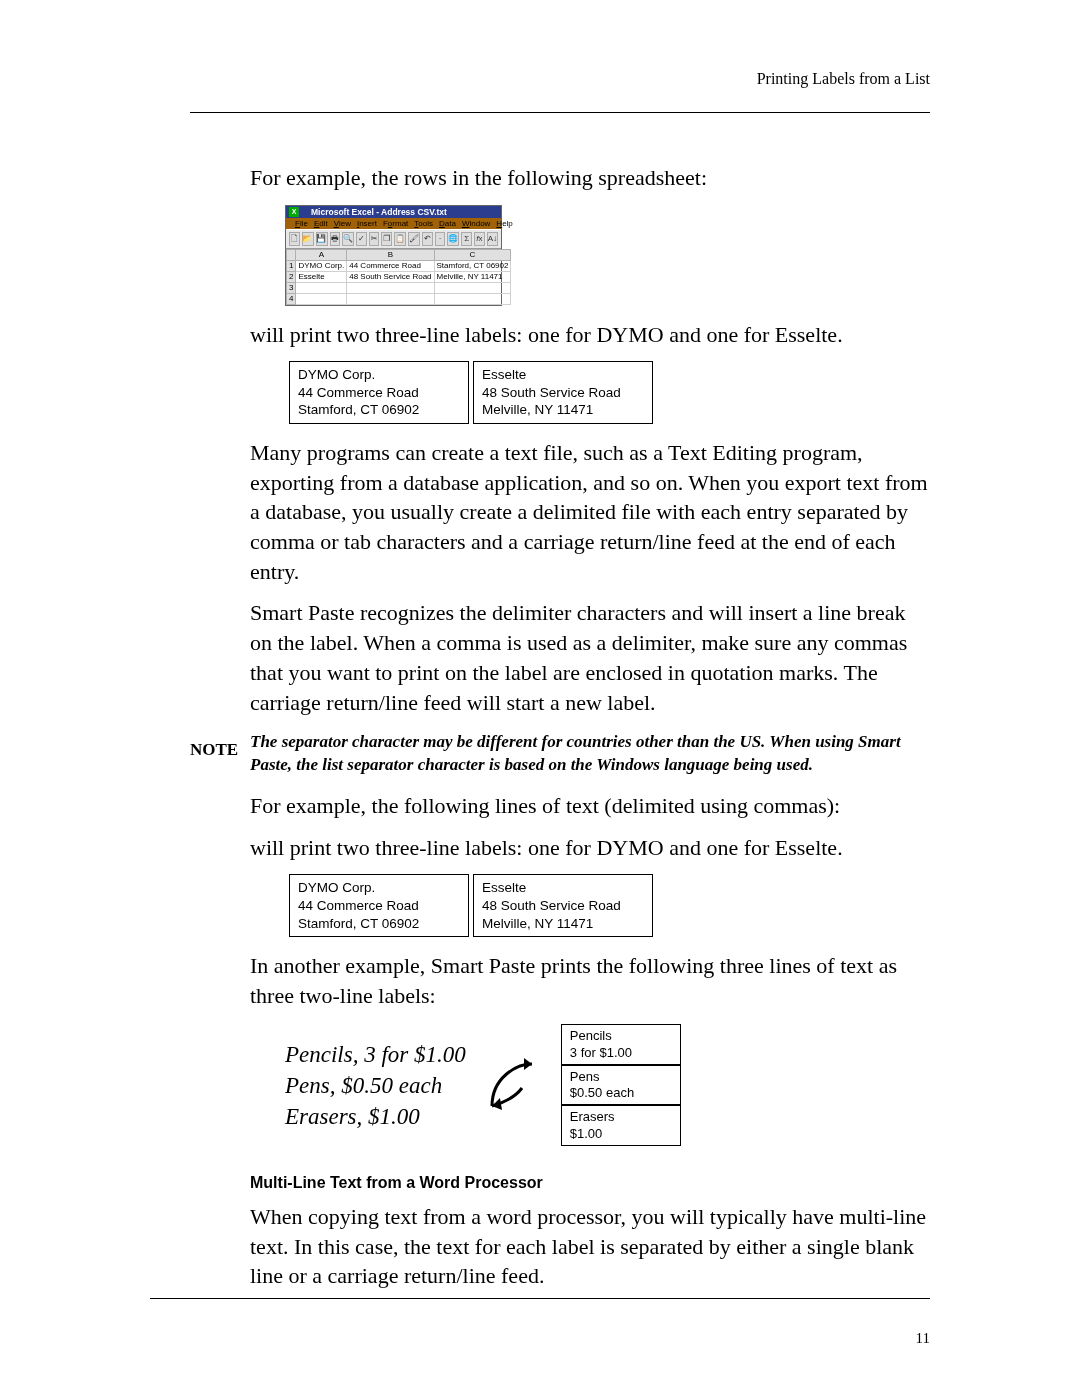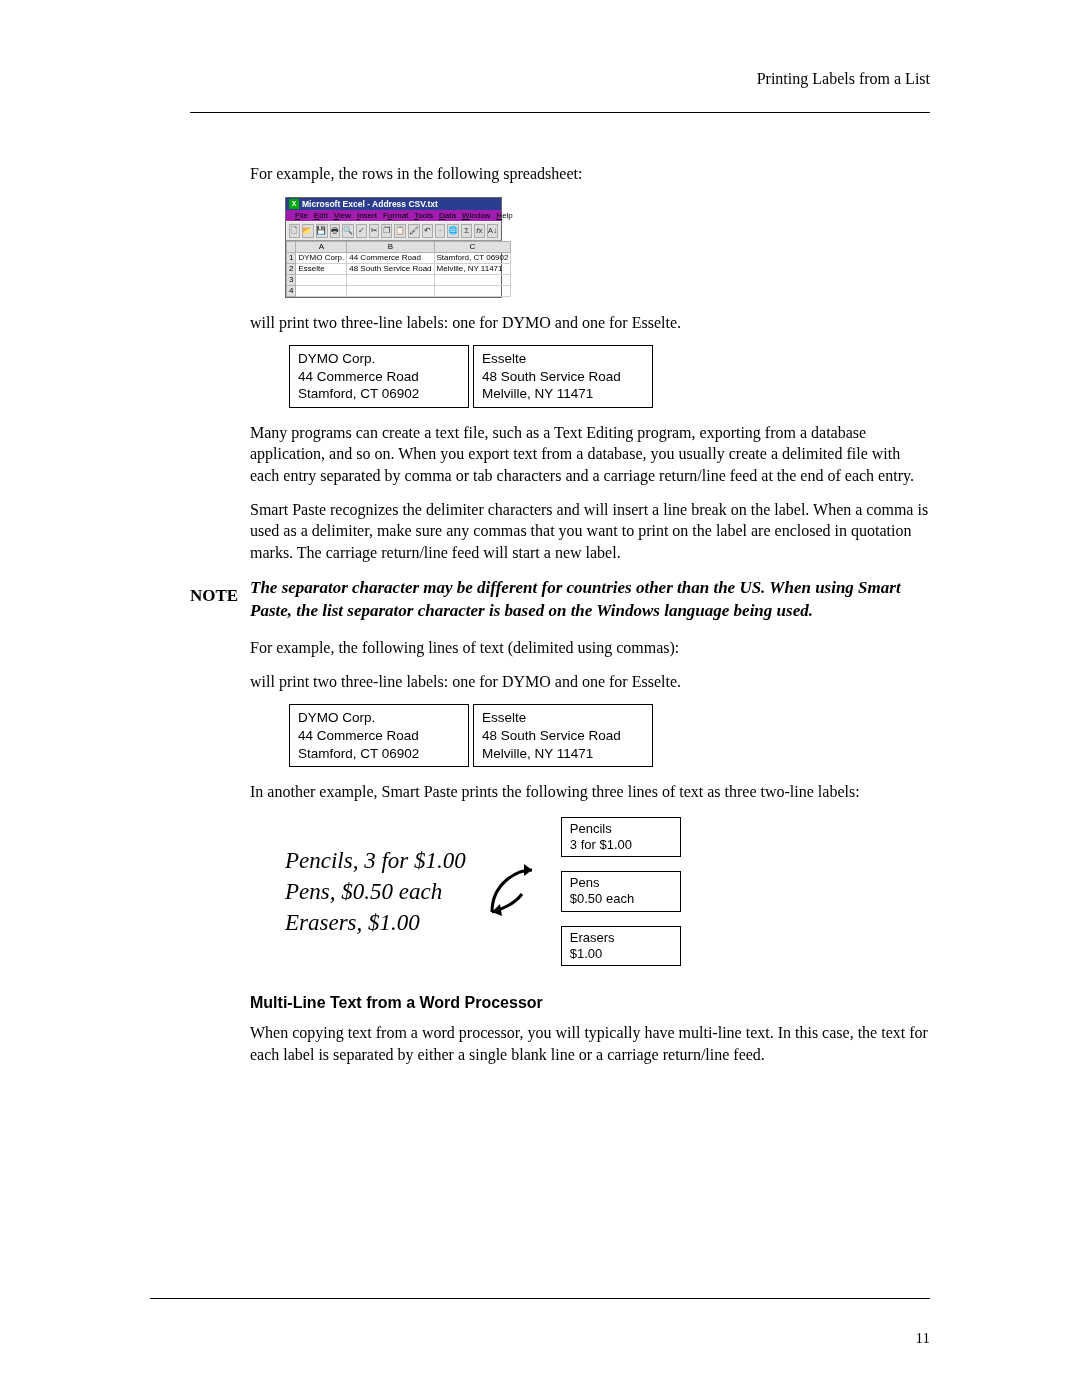--- a/index.html
+++ b/index.html
@@ -27,21 +27,21 @@
   .header-rule {
     border: none;
     border-top: 1px solid #000;
     margin: 0;
   }
   .content {
     margin-top: 50px;
     margin-left: 60px;
   }
   .body-text {
-    font-size: 16px;
+    font-size: 22px;
     line-height: 1.35;
     margin: 10px 0 12px 0;
   }
   .section-title {
     font-family: Arial, Helvetica, sans-serif;
     font-weight: bold;
     font-size: 16px;
     margin: 28px 0 10px 0;
   }
   .italic-block {
@@ -95,35 +95,35 @@
     font-size: 8.5px;
     background: #e8e8e8;
   }
   .excel-title {
     background: linear-gradient(#2a3d8f, #2a3d8f);
     color: #fff;
     padding: 1px 3px;
     font-weight: bold;
     display: flex;
     align-items: center;
-    gap: 3px;
+    gap: 12px;
     font-size: 8.5px;
   }
   .excel-title .xicon {
     background: #0a0;
     color: #fff;
     width: 10px; height: 10px;
     display: inline-flex;
     align-items: center;
     justify-content: center;
     font-size: 7px;
     font-weight: bold;
   }
   .excel-menu {
-    background: #a21caf;
+    background: #a16207;
     padding: 1px 3px;
     color: #000;
     display: flex;
     gap: 6px;
     font-size: 8px;
     align-items: center;
   }
   .excel-menu .xicon2 {
     background: #0a0;
     width: 9px; height: 9px;
@@ -190,21 +190,21 @@
     font-size: 23px;
     line-height: 1.35;
   }
   .sp-arrow {
     width: 55px;
     height: 55px;
   }
   .sp-labels {
     display: flex;
     flex-direction: column;
-    gap: 14px;
+    gap: 0;
   }
   .sp-labels .small-box {
     border: 1.5px solid #000;
     font-family: Arial, Helvetica, sans-serif;
     font-size: 13px;
     line-height: 1.25;
     padding: 3px 10px 3px 8px;
     width: 100px;
   }
 

